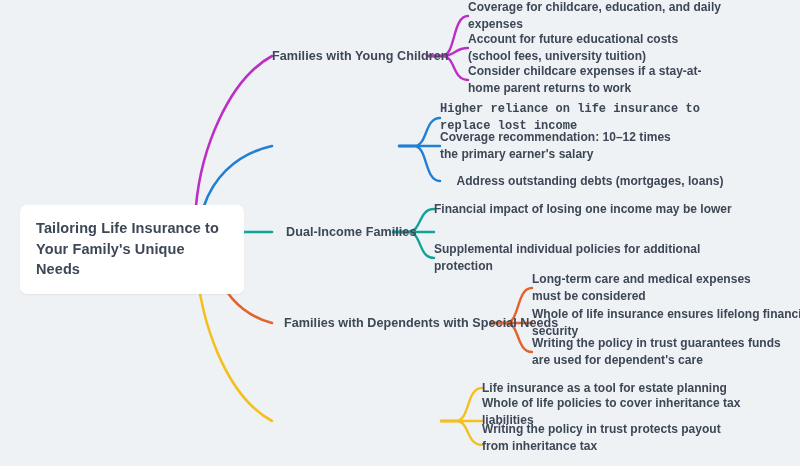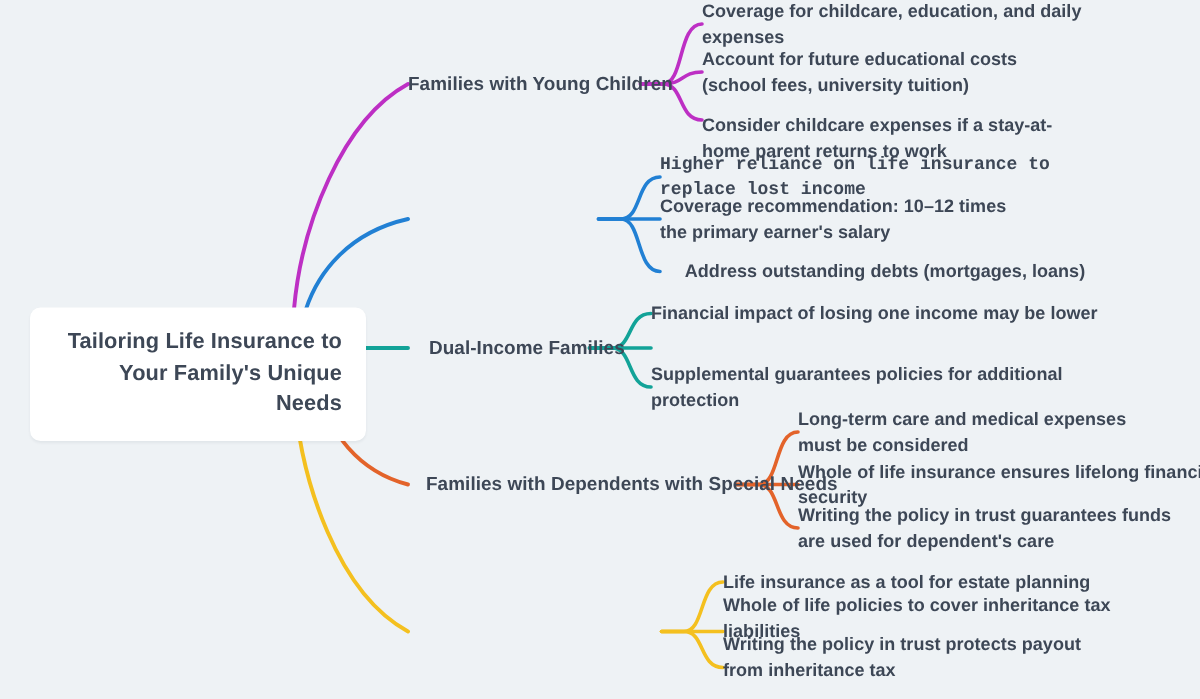--- a/index.html
+++ b/index.html
@@ -21,21 +21,20 @@
     box-sizing:border-box;
     background:#ffffff;
     border-radius:7px;
     padding:13px 16px 14px 16px;
     color:#3d4756;
     font-size:14.5px;
     font-weight:700;
     line-height:1.42;
     letter-spacing:.1px;
     box-shadow:0 1px 2px rgba(20,30,45,.06);
-    text-align:right;
   }
 
   .branch-label{
     position:absolute;
     color:#3d4756;
     font-size:12.6px;
     font-weight:700;
     letter-spacing:.05px;
     white-space:nowrap;
     transform:translateY(-50%);
@@ -92,29 +91,29 @@
     <path d="M441,421 L456,421 C470,421 466,445 482,445" stroke="#f4c01f" stroke-width="2.4"></path>
   </svg>
 
   <div class="root-node">
     <span>Tailoring Life Insurance to Your Family's Unique Needs</span>
   </div>
 
   <div class="branch-label" style="left:272px;top:56px;">Families with Young Children</div>
   <div class="leaf-label w2" style="left:468px;top:16px;">Coverage for childcare, education, and daily expenses</div>
   <div class="leaf-label w1" style="left:468px;top:48px;">Account for future educational costs (school fees, university tuition)</div>
-  <div class="leaf-label w1" style="left:468px;top:92px;">Consider childcare expenses if a stay-at-home parent returns to work</div>
+  <div class="leaf-label w1" style="left:468px;top:80px;">Consider childcare expenses if a stay-at-home parent returns to work</div>
 
   <div class="leaf-label w2" style="left:440px;top:118px;font-family:Liberation Mono, monospace;">Higher reliance on life insurance to replace lost income</div>
   <div class="leaf-label w1" style="left:440px;top:146px;">Coverage recommendation: 10–12 times the primary earner's salary</div>
   <div class="leaf-label w2" style="left:440px;top:181px;text-align:center;">Address outstanding debts (mortgages, loans)</div>
 
   <div class="branch-label" style="left:286px;top:232px;">Dual-Income Families</div>
   <div class="leaf-label w2" style="left:434px;top:209px;">Financial impact of losing one income may be lower</div>
-  <div class="leaf-label w2" style="left:434px;top:258px;">Supplemental guarantees policies for additional protection</div>
+  <div class="leaf-label w2" style="left:434px;top:258px;">Supplemental individual policies for additional protection</div>
 
   <div class="branch-label" style="left:284px;top:323px;">Families with Dependents with Special Needs</div>
   <div class="leaf-label w1" style="left:532px;top:288px;">Long-term care and medical expenses must be considered</div>
   <div class="leaf-label w2" style="left:532px;top:323px;">Whole of life insurance ensures lifelong financial security</div>
   <div class="leaf-label w1" style="left:532px;top:352px;">Writing the policy in trust guarantees funds are used for dependent's care</div>
 
   <div class="leaf-label w2" style="left:482px;top:388px;">Life insurance as a tool for estate planning</div>
   <div class="leaf-label w2" style="left:482px;top:412px;">Whole of life policies to cover inheritance tax liabilities</div>
   <div class="leaf-label w1" style="left:482px;top:438px;">Writing the policy in trust protects payout from inheritance tax</div>
 

